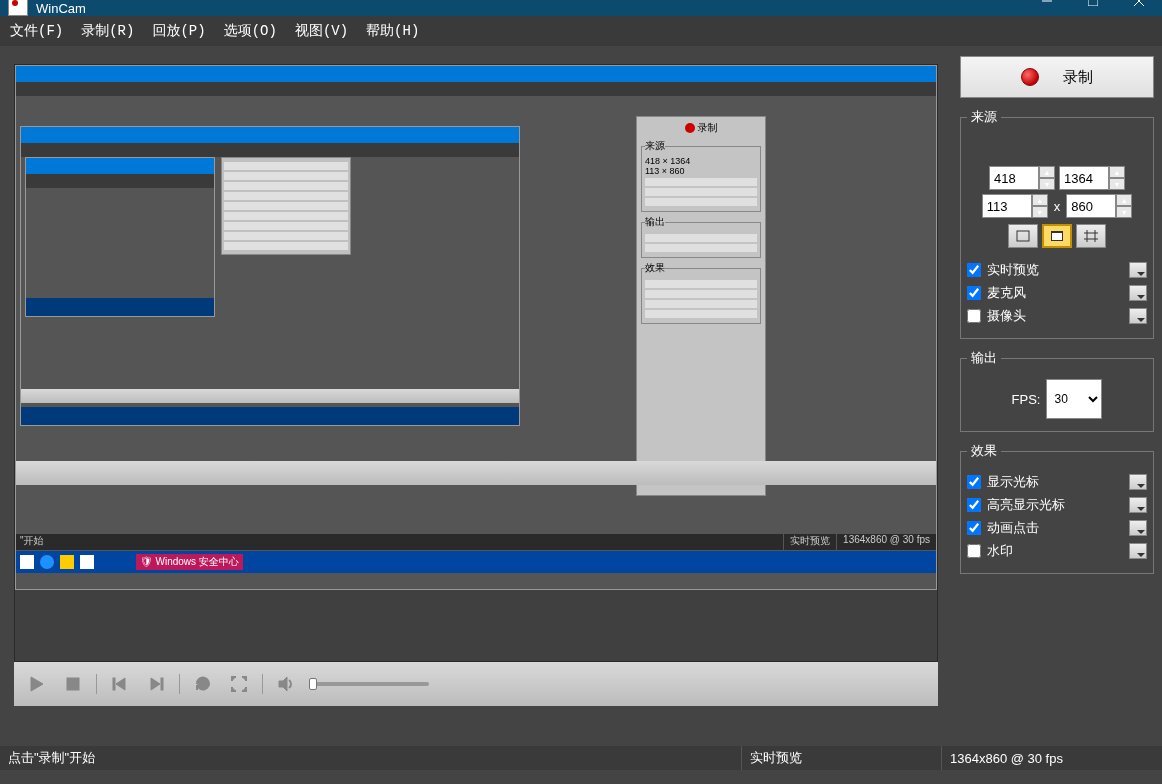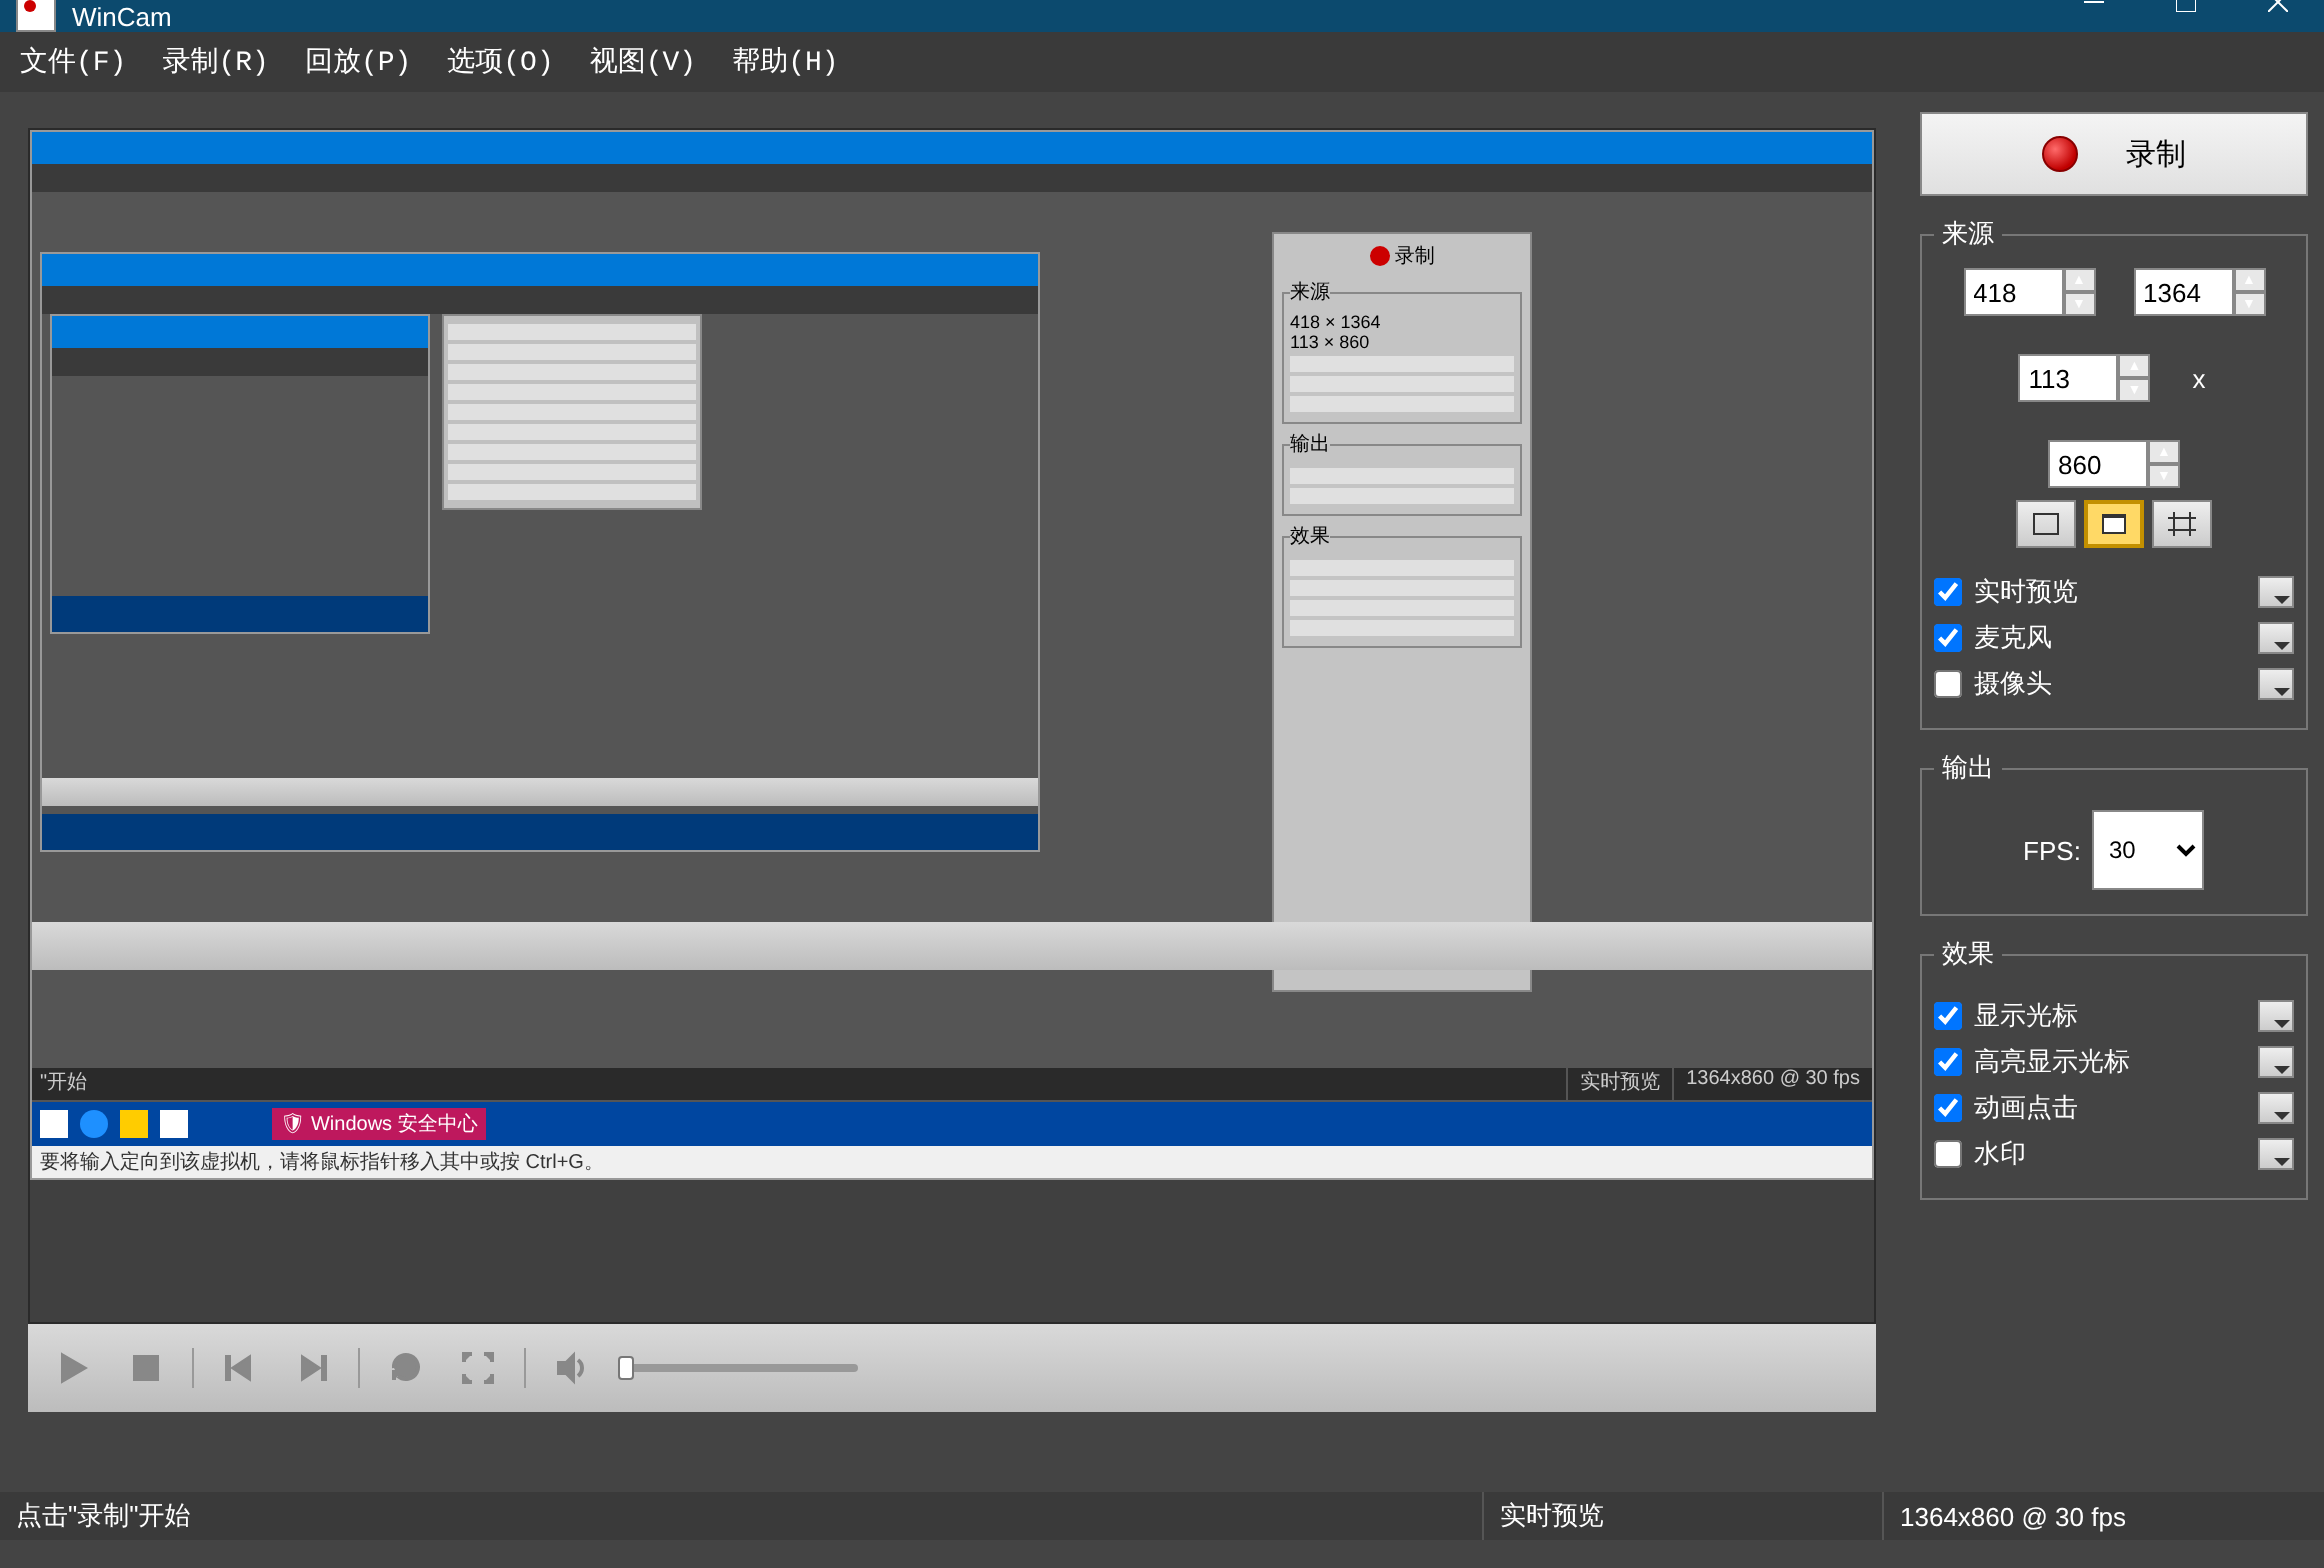--- a/index.html
+++ b/index.html
@@ -24,21 +24,21 @@
 .preview-canvas { flex:1; background:#404040; border:1px solid #2a2a2a; position:relative; overflow:hidden;}
 .sidebar { width: 210px; background: #444; padding: 10px 8px; display:flex; flex-direction:column; gap:10px;}
 
 
 .record-btn { height: 42px; background: linear-gradient(#f4f4f4,#e0e0e0); border:1px solid #888; display:flex; align-items:center; justify-content:center; gap:24px; font-size:15px;}
 .record-dot { width:18px; height:18px; border-radius:50%; background: radial-gradient(circle at 35% 35%, #ff6b6b, #c00000 70%); border:1px solid #800;}
 
 
 .grp { border:1px solid #777; padding:8px 6px; }
 .grp legend { color:#fff; padding:0 4px; font-size:13px;}
-.coords { display:flex; flex-wrap:wrap; gap:19px; align-items:center; justify-content:center; color:#fff;}
+.coords { display:flex; flex-wrap:wrap; gap:4px; align-items:center; justify-content:center; color:#fff;margin-top:32px;}
 .coords .box { display:flex; }
 .coords input { width:50px; height:24px; background:#fff; border:1px solid #888; padding:0 4px; font-size:13px;}
 .spinner { width:16px; display:flex; flex-direction:column;}
 .spinner div{flex:1;background:#e8e8e8;border:1px solid #888;font-size:7px;display:flex;align-items:center;justify-content:center;}
 .coords .times{margin:0 2px;}
 
 .mode-btns { display:flex; justify-content:center; gap:4px; margin-top:6px;}
 .mode-btn { width:30px; height:24px; background:linear-gradient(#eee,#ccc); border:1px solid #888; display:flex;align-items:center;justify-content:center;}
 .mode-btn.sel { background:#ffd966; border:2px solid #c39000;}
 .mode-btn svg{width:14px;height:12px;}
@@ -168,21 +168,20 @@
 
         <div style="position:absolute;left:0;right:0;top:395px;height:24px;background:linear-gradient(#d9d9d9,#bcbcbc);"></div>
 
         <div style="position:absolute;left:0;right:0;bottom:16px;height:22px;background:#0046a0;display:flex;align-items:center;gap:6px;padding:0 4px;">
           <span style="width:14px;height:14px;background:#fff;"></span>
           <span style="width:14px;height:14px;background:#1e90ff;border-radius:50%;"></span>
           <span style="width:14px;height:14px;background:#ffcc00;"></span>
           <span style="width:14px;height:14px;background:#fff;"></span>
           <span style="color:#fff;font-size:10px;background:#be185d;padding:1px 4px;margin-left:36px;">🛡 <span>Windows 安全中心</span></span>
         </div>
-        <div style="position:absolute;left:0;right:0;bottom:0;height:16px;background:#f0f0f0;color:#333;font-size:10px;padding:1px 4px;">要将输入定向到该虚拟机，请将鼠标指针移入其中或按 Ctrl+G。</div>
       </div>
     </div>
 
     <div class="playback">
       <div class="pbtn">
           <svg viewBox="0 0 18 18">
             <polygon points="3,2 15,9 3,16"></polygon>
           </svg>
         </div>
       <div class="pbtn">

